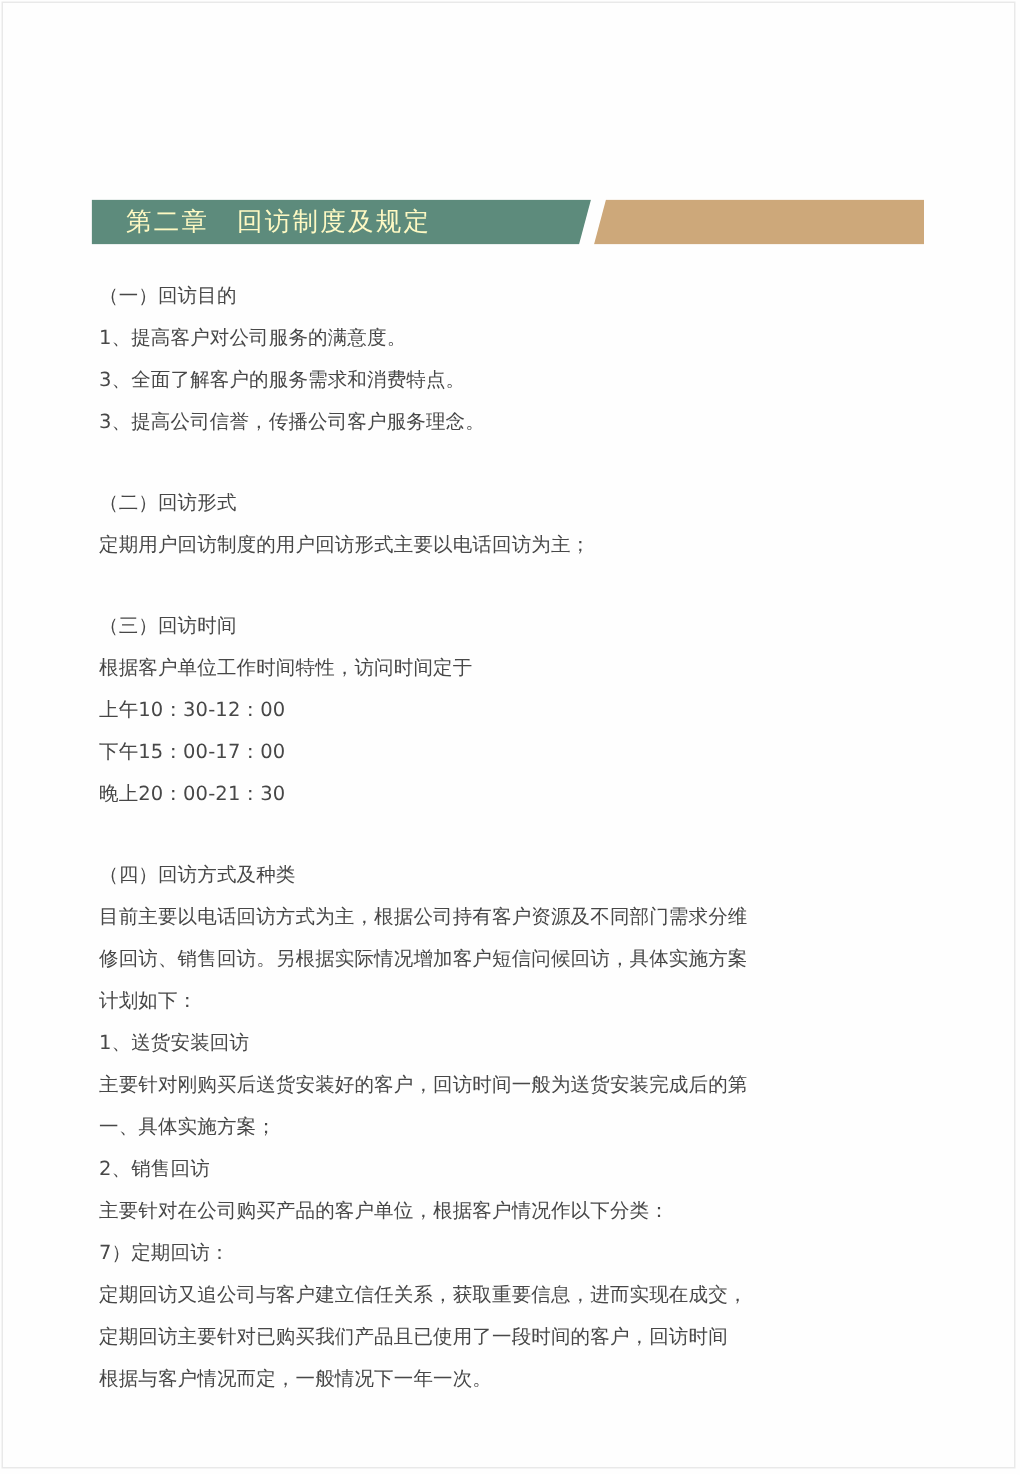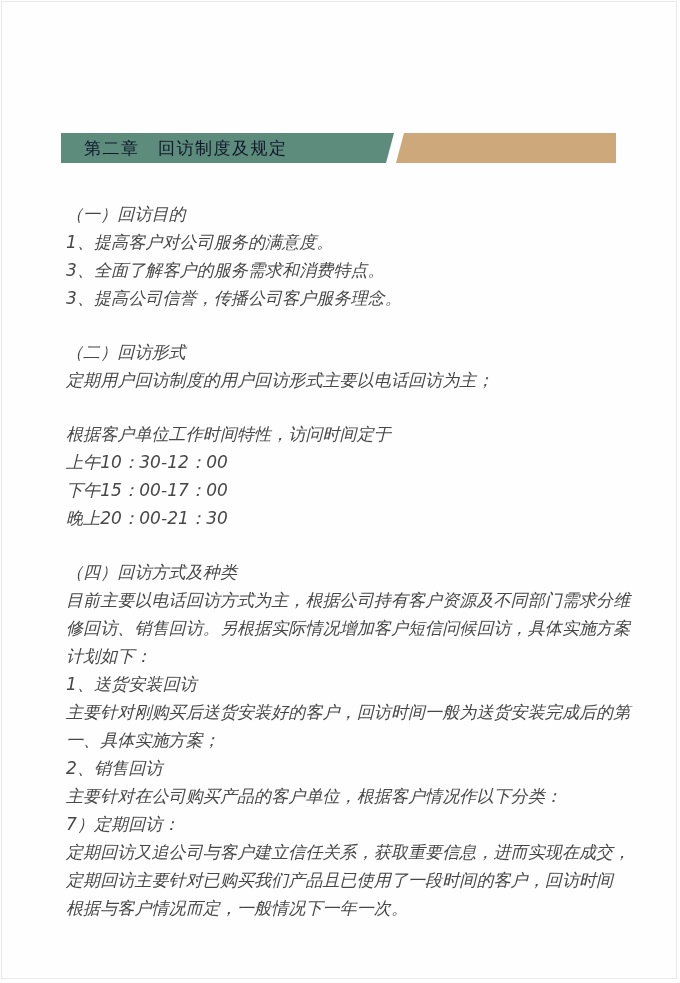--- a/index.html
+++ b/index.html
@@ -29,59 +29,59 @@
     padding-left:23px;
     box-sizing:border-box;
     white-space:nowrap;
   }
   .banner-accent{
     position:absolute;left:396px;top:0;
     width:220px;height:30px;
     clip-path:polygon(8px 0,100% 0,100% 100%,0 100%);
   }
   .doc{
-    position:absolute;left:66px;top:179px;width:550px;
+    position:absolute;left:66px;top:163px;width:550px;
     color:#474747;
-    font-size:17px;
+    font-size:13px;
     letter-spacing:0.1px;
-    font-style:italic;
   }
   .doc-section{margin-top:26px;}
   .doc-section.first{margin-top:21px;}
   .sec-heading,.text-line{
     height:28px;line-height:28px;
     white-space:nowrap;
     overflow:visible;
   }
 </style>
 </head>
 <body>
 
 <div class="page">
   <div class="page-frame"></div>
 
   <div class="banner">
-    <div class="banner-main" style="background: rgb(93, 139, 124); color: #0f172a;">
+    <div class="banner-main" style="background: rgb(93, 139, 124); color: #fef9c3;">
       <span>第二章　回访制度及规定</span>
     </div>
     <div class="banner-accent" style="background: rgb(205, 168, 122);"></div>
   </div>
 
   <div class="doc" style="color: rgb(71, 71, 71);">
       <section class="doc-section first">
         <div class="sec-heading">（一）回访目的</div>
         <div class="text-line">1、提高客户对公司服务的满意度。</div>
         <div class="text-line">3、全面了解客户的服务需求和消费特点。</div>
         <div class="text-line">3、提高公司信誉，传播公司客户服务理念。</div>
       </section>
       <section class="doc-section">
         <div class="sec-heading">（二）回访形式</div>
         <div class="text-line">定期用户回访制度的用户回访形式主要以电话回访为主；</div>
       </section>
       <section class="doc-section">
+        <div class="sec-heading">（三）回访时间</div>
         <div class="text-line">根据客户单位工作时间特性，访问时间定于</div>
         <div class="text-line">上午10：30-12：00</div>
         <div class="text-line">下午15：00-17：00</div>
         <div class="text-line">晚上20：00-21：30</div>
       </section>
       <section class="doc-section">
         <div class="sec-heading">（四）回访方式及种类</div>
         <div class="text-line">目前主要以电话回访方式为主，根据公司持有客户资源及不同部门需求分维</div>
         <div class="text-line">修回访、销售回访。另根据实际情况增加客户短信问候回访，具体实施方案</div>
         <div class="text-line">计划如下：</div>

